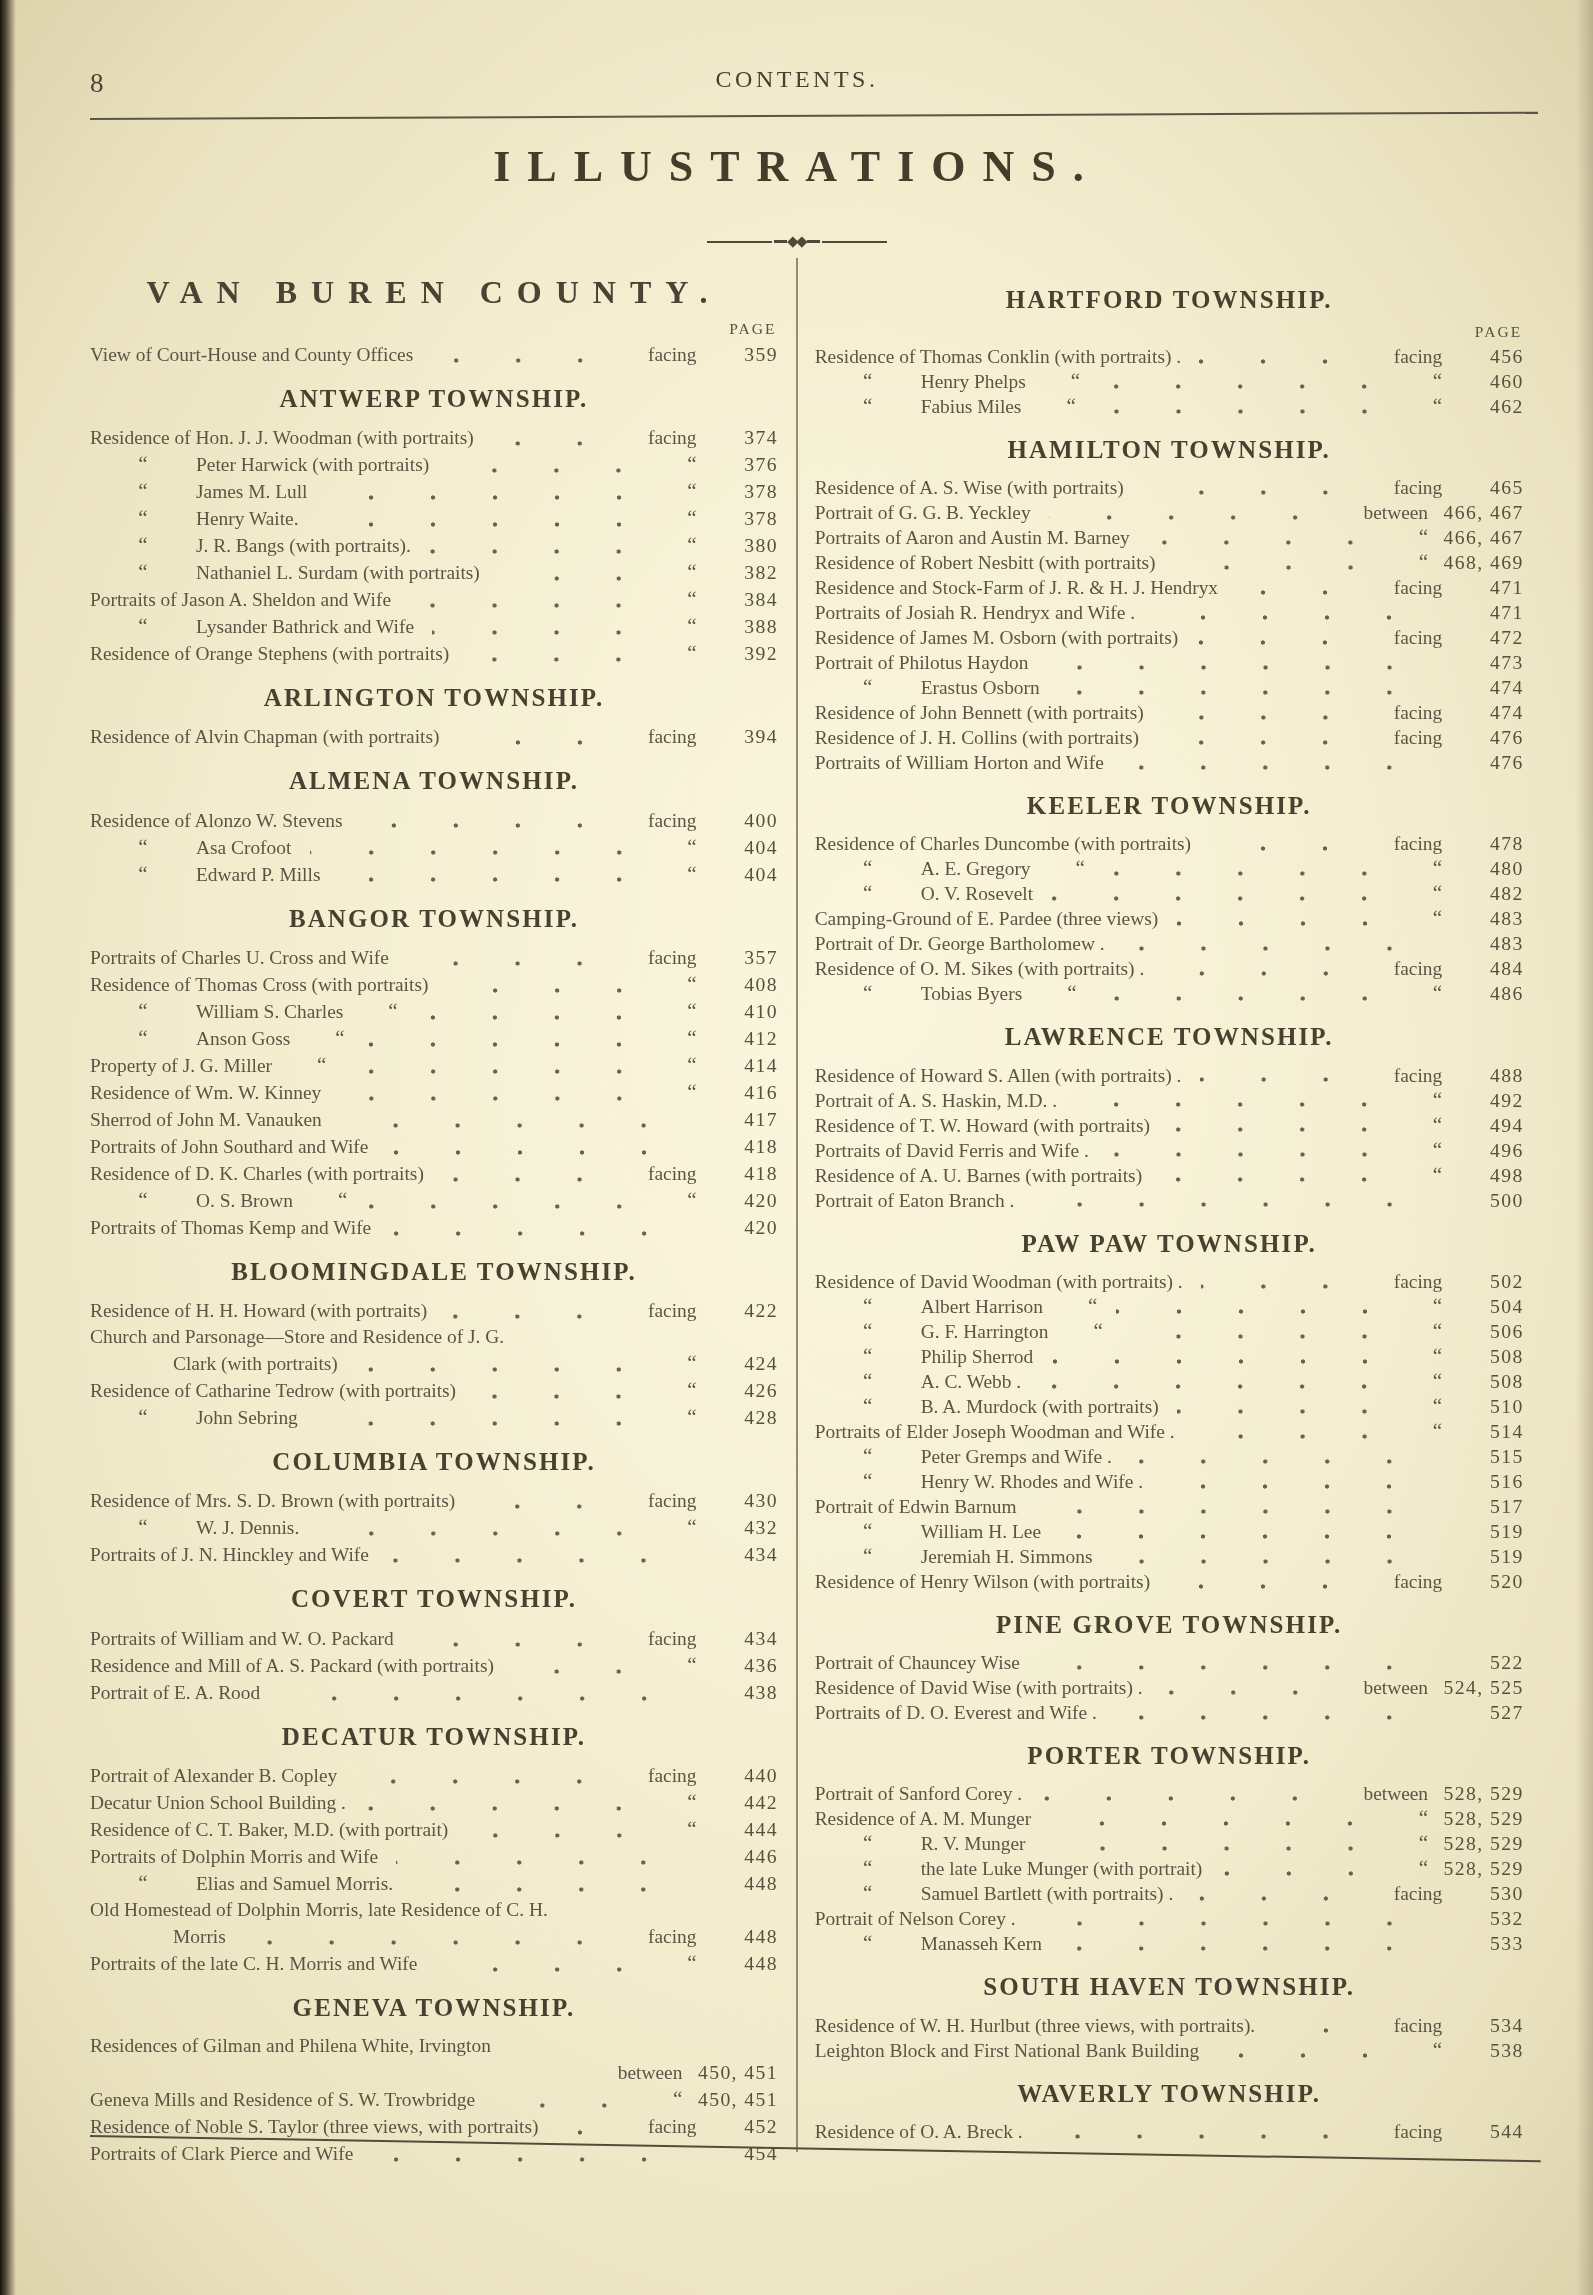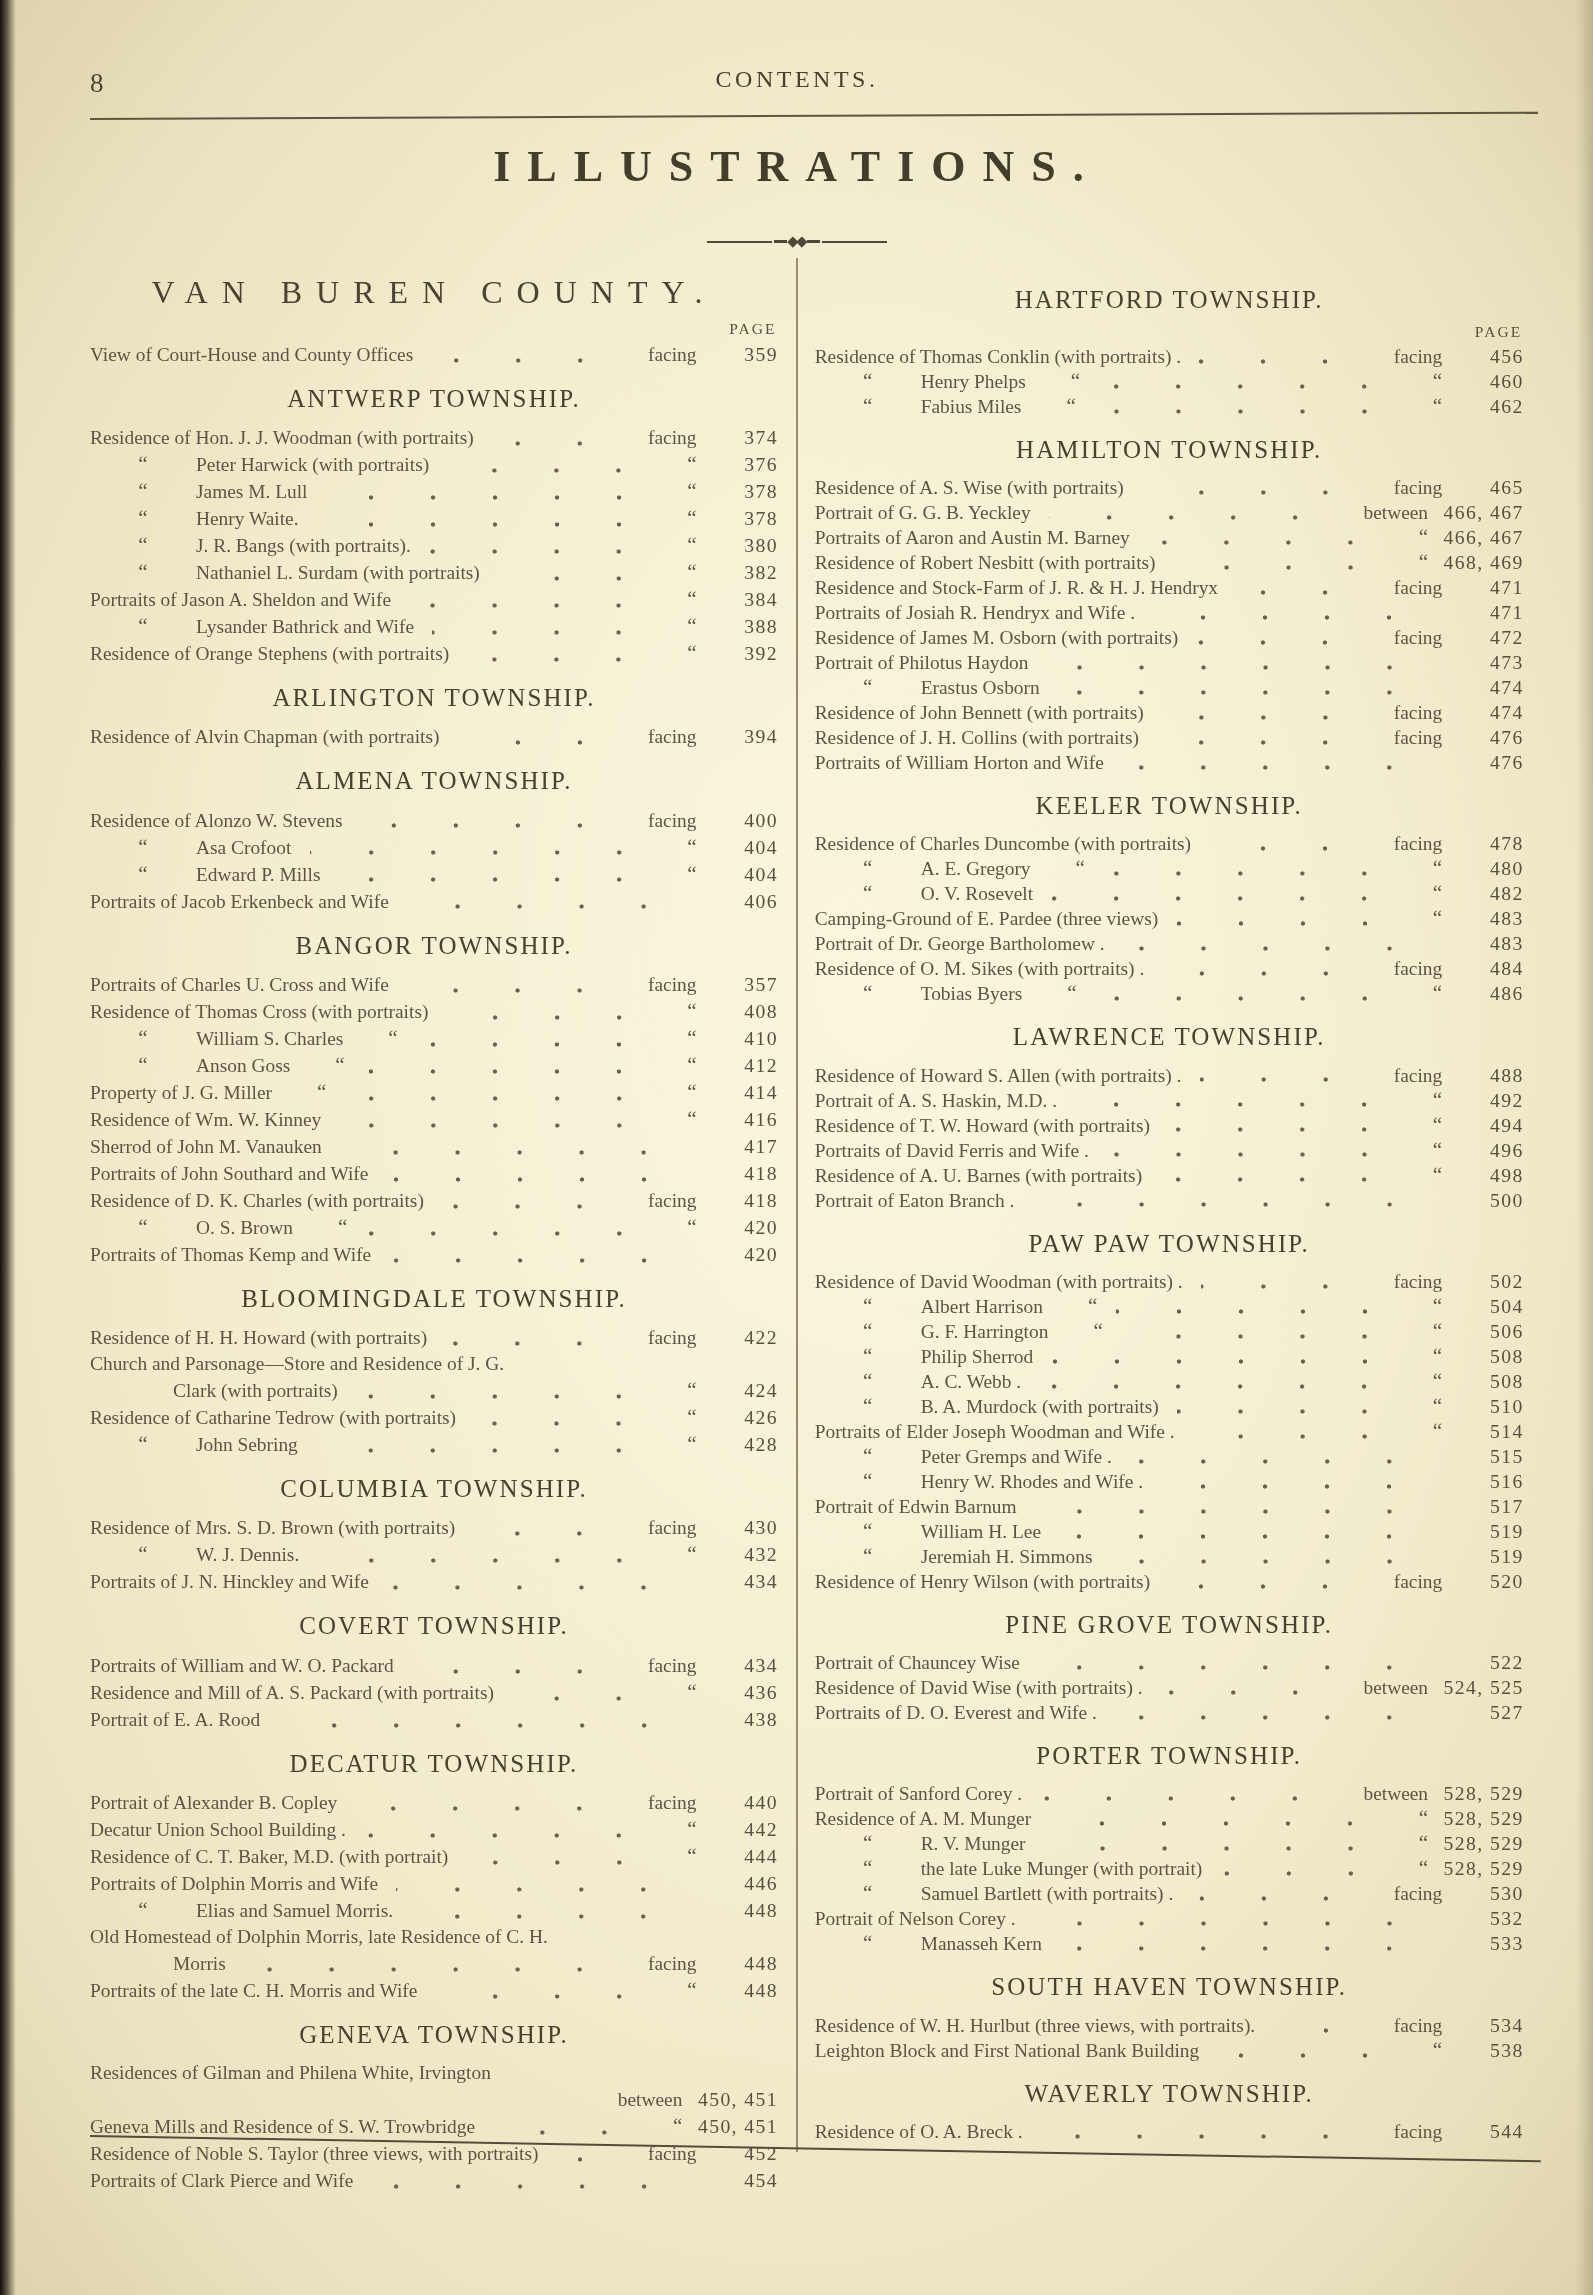--- a/index.html
+++ b/index.html
@@ -28,21 +28,21 @@
   .orn-line{width:65px;height:1.8px;background:#4f4737;}
   .orn-tick{width:12.7px;height:2.8px;background:#4f4737;margin:0 1.4px;}
   .diamond{width:7.7px;height:7.7px;background:#4f4737;transform:rotate(45deg);margin:0 0.7px;}
 
   .columns{position:absolute;top:273px;left:90px;width:1465px;display:flex;align-items:flex-start;}
   .col{flex:0 0 auto;}
   .col-left{width:688px;}
   .col-right{width:709px;margin-top:12px;}
   .divider{flex:0 0 1.4px;width:1.4px;background:#978c70;margin:0 17px 0 18.3px;margin-top:-15.5px;height:1894px;}
 
-  .sec-head{text-align:center;font-weight:normal;font-size:25px;letter-spacing:2.1px;
+  .sec-head{text-align:center;font-weight:bold;font-size:25px;letter-spacing:2.1px;
     color:#494130;margin:17px 0 11.3px;white-space:nowrap;}
   .sec-head.county{font-size:32px;letter-spacing:14px;margin-top:1.4px;color:#4a4232;}
   .sec:first-child .sec-head{margin-top:1.4px;}
   .page-label{text-align:right;font-size:15.5px;letter-spacing:2.1px;color:#5a5140;margin:-2.8px 1.4px 2.8px 0;}
 
   .row{display:flex;align-items:baseline;font-size:19.4px;line-height:26px;white-space:nowrap;color:#5d5444;}
   .col-right .row{line-height:25px;}
   .lead{flex:0 0 106px;text-align:center;font-size:21px;color:#5d5444;}
   .cont .txt{padding-left:83px;}
   .trail{margin-left:45px;font-size:21px;}
@@ -173,25 +173,20 @@
           <span class="marker ditto">“</span>
           <span class="pg">404</span>
         </div>
         <div class="row">
           <span class="lead">“</span>
           <span class="txt">Edward P. Mills</span>
           <span class="dots"></span>
           <span class="marker ditto">“</span>
           <span class="pg">404</span>
         </div>
-        <div class="row">
-          <span class="txt">Portraits of Jacob Erkenbeck and Wife</span>
-          <span class="dots"></span>
-          <span class="pg">406</span>
-        </div>
       </div>
       <div class="sec">
         <div class="sec-head">BANGOR TOWNSHIP.</div>
         <div class="row">
           <span class="txt">Portraits of Charles U. Cross and Wife</span>
           <span class="dots"></span>
           <span class="marker">facing</span>
           <span class="pg">357</span>
         </div>
         <div class="row">

